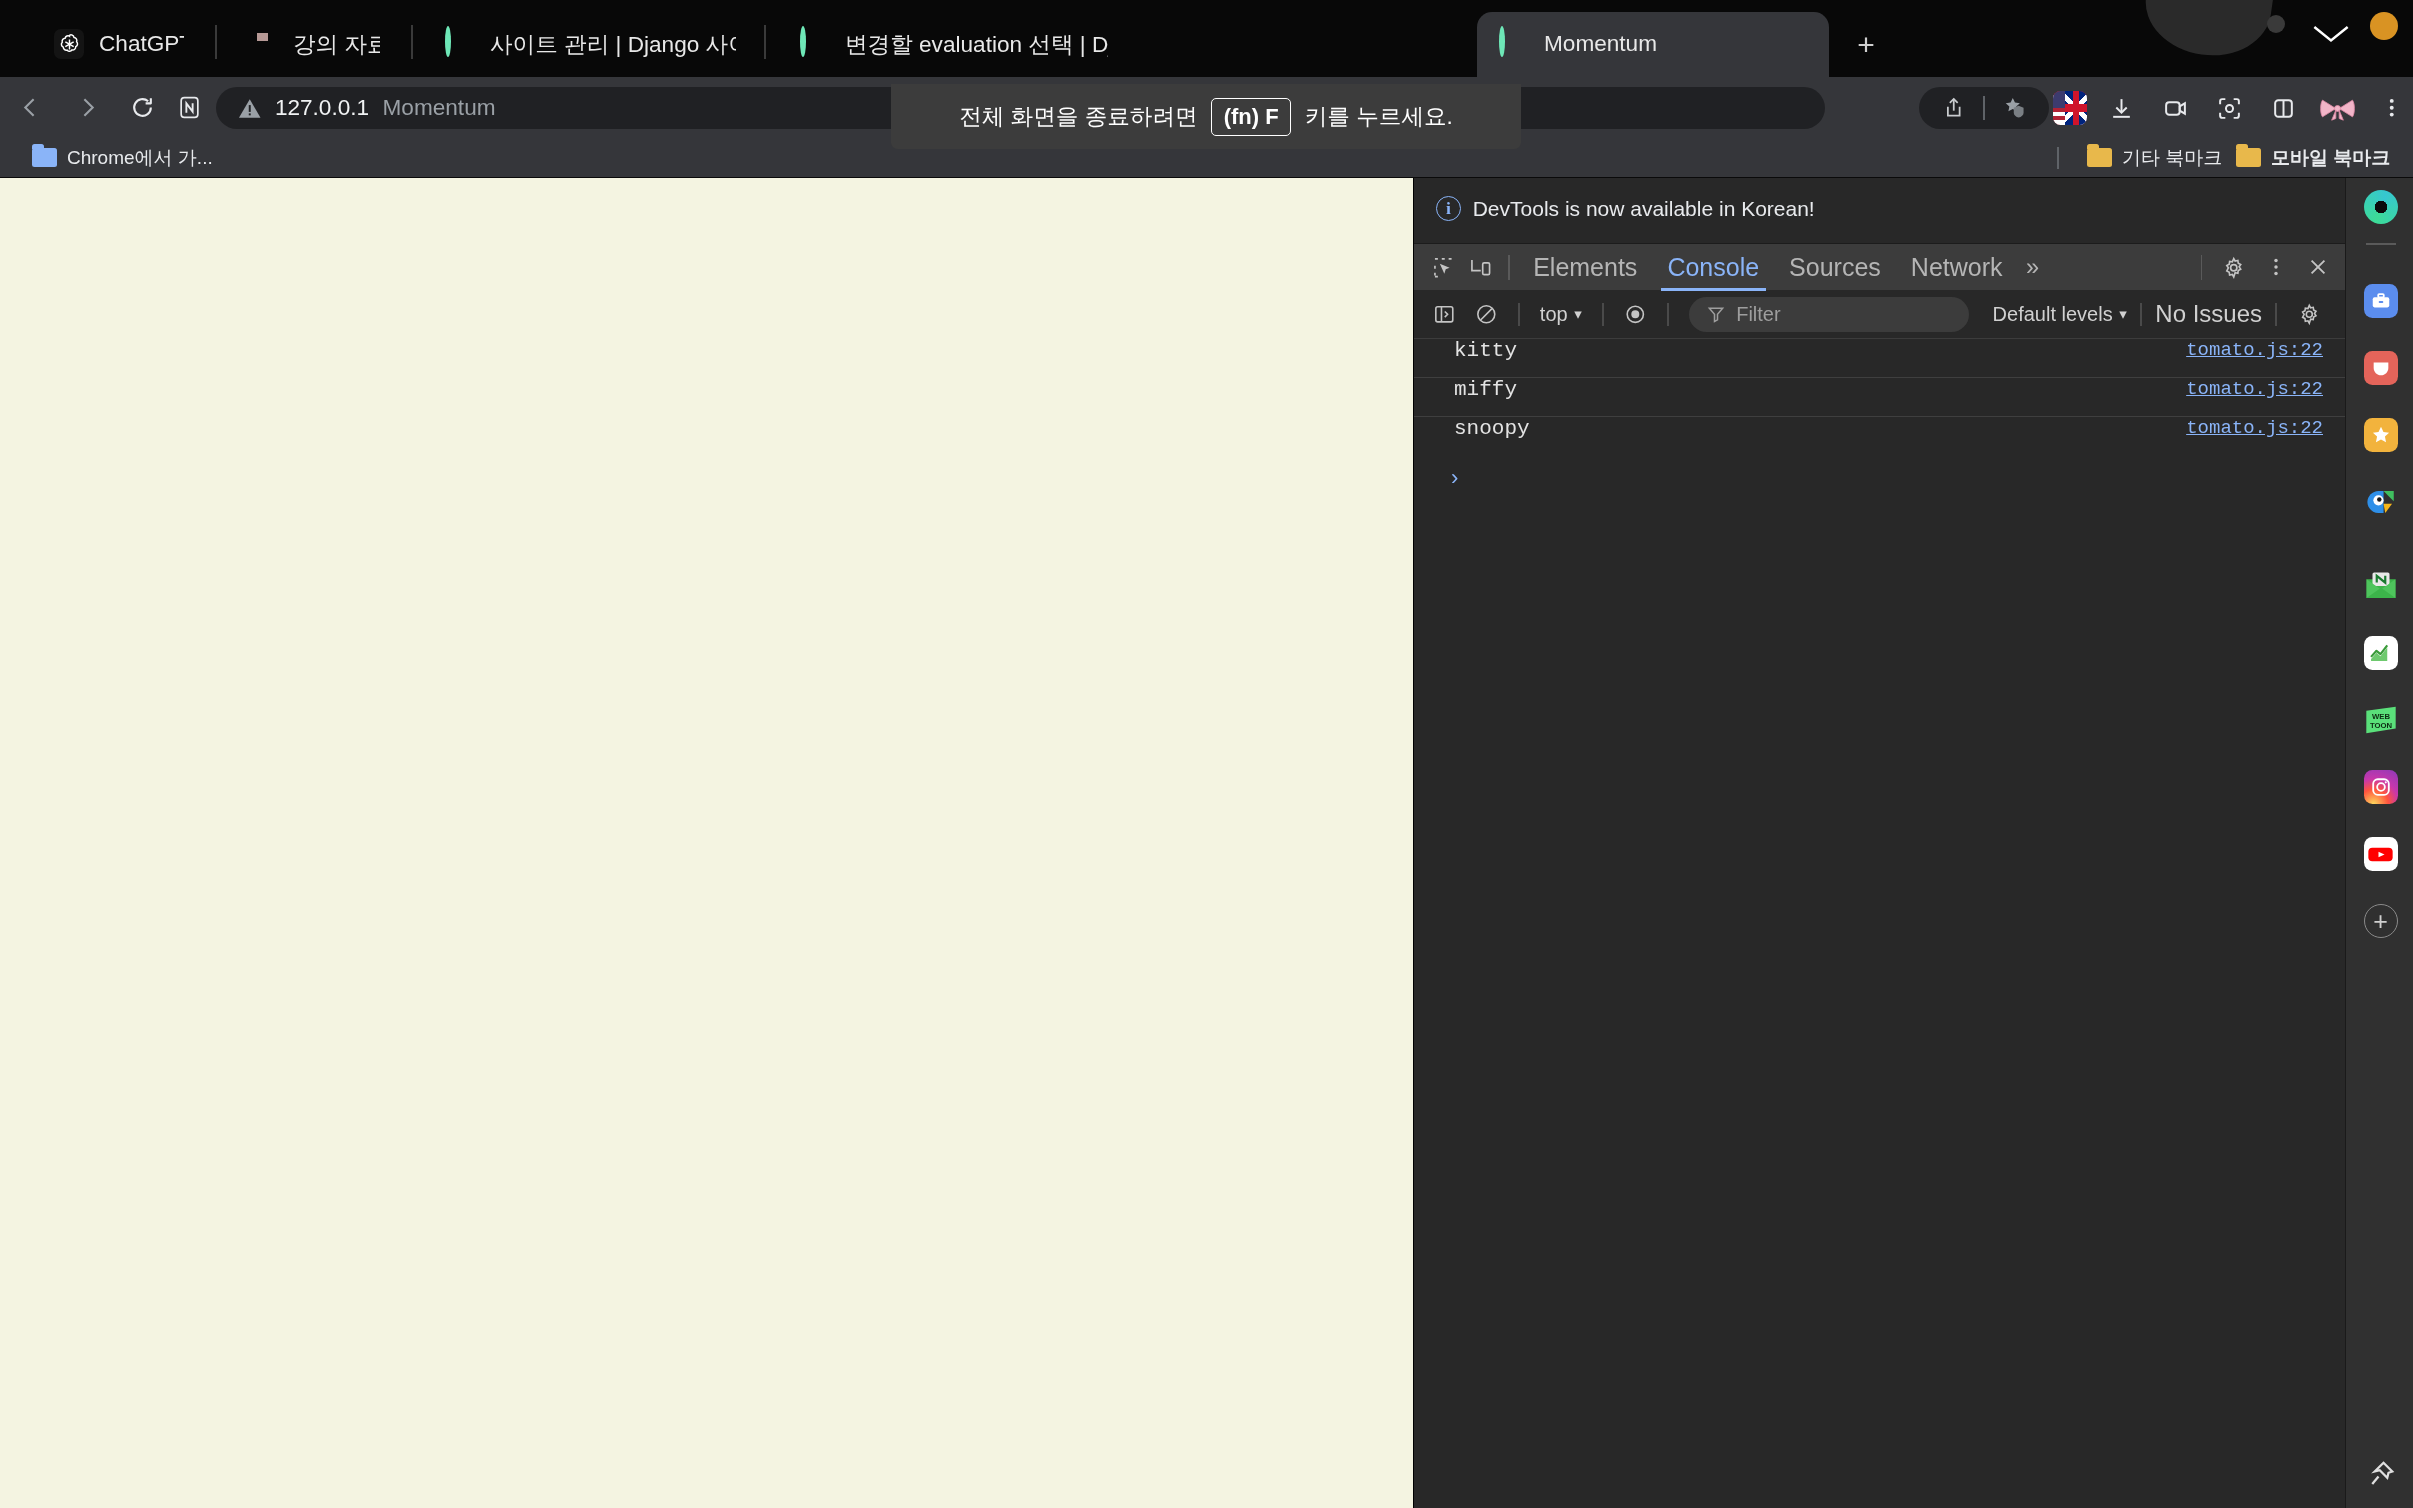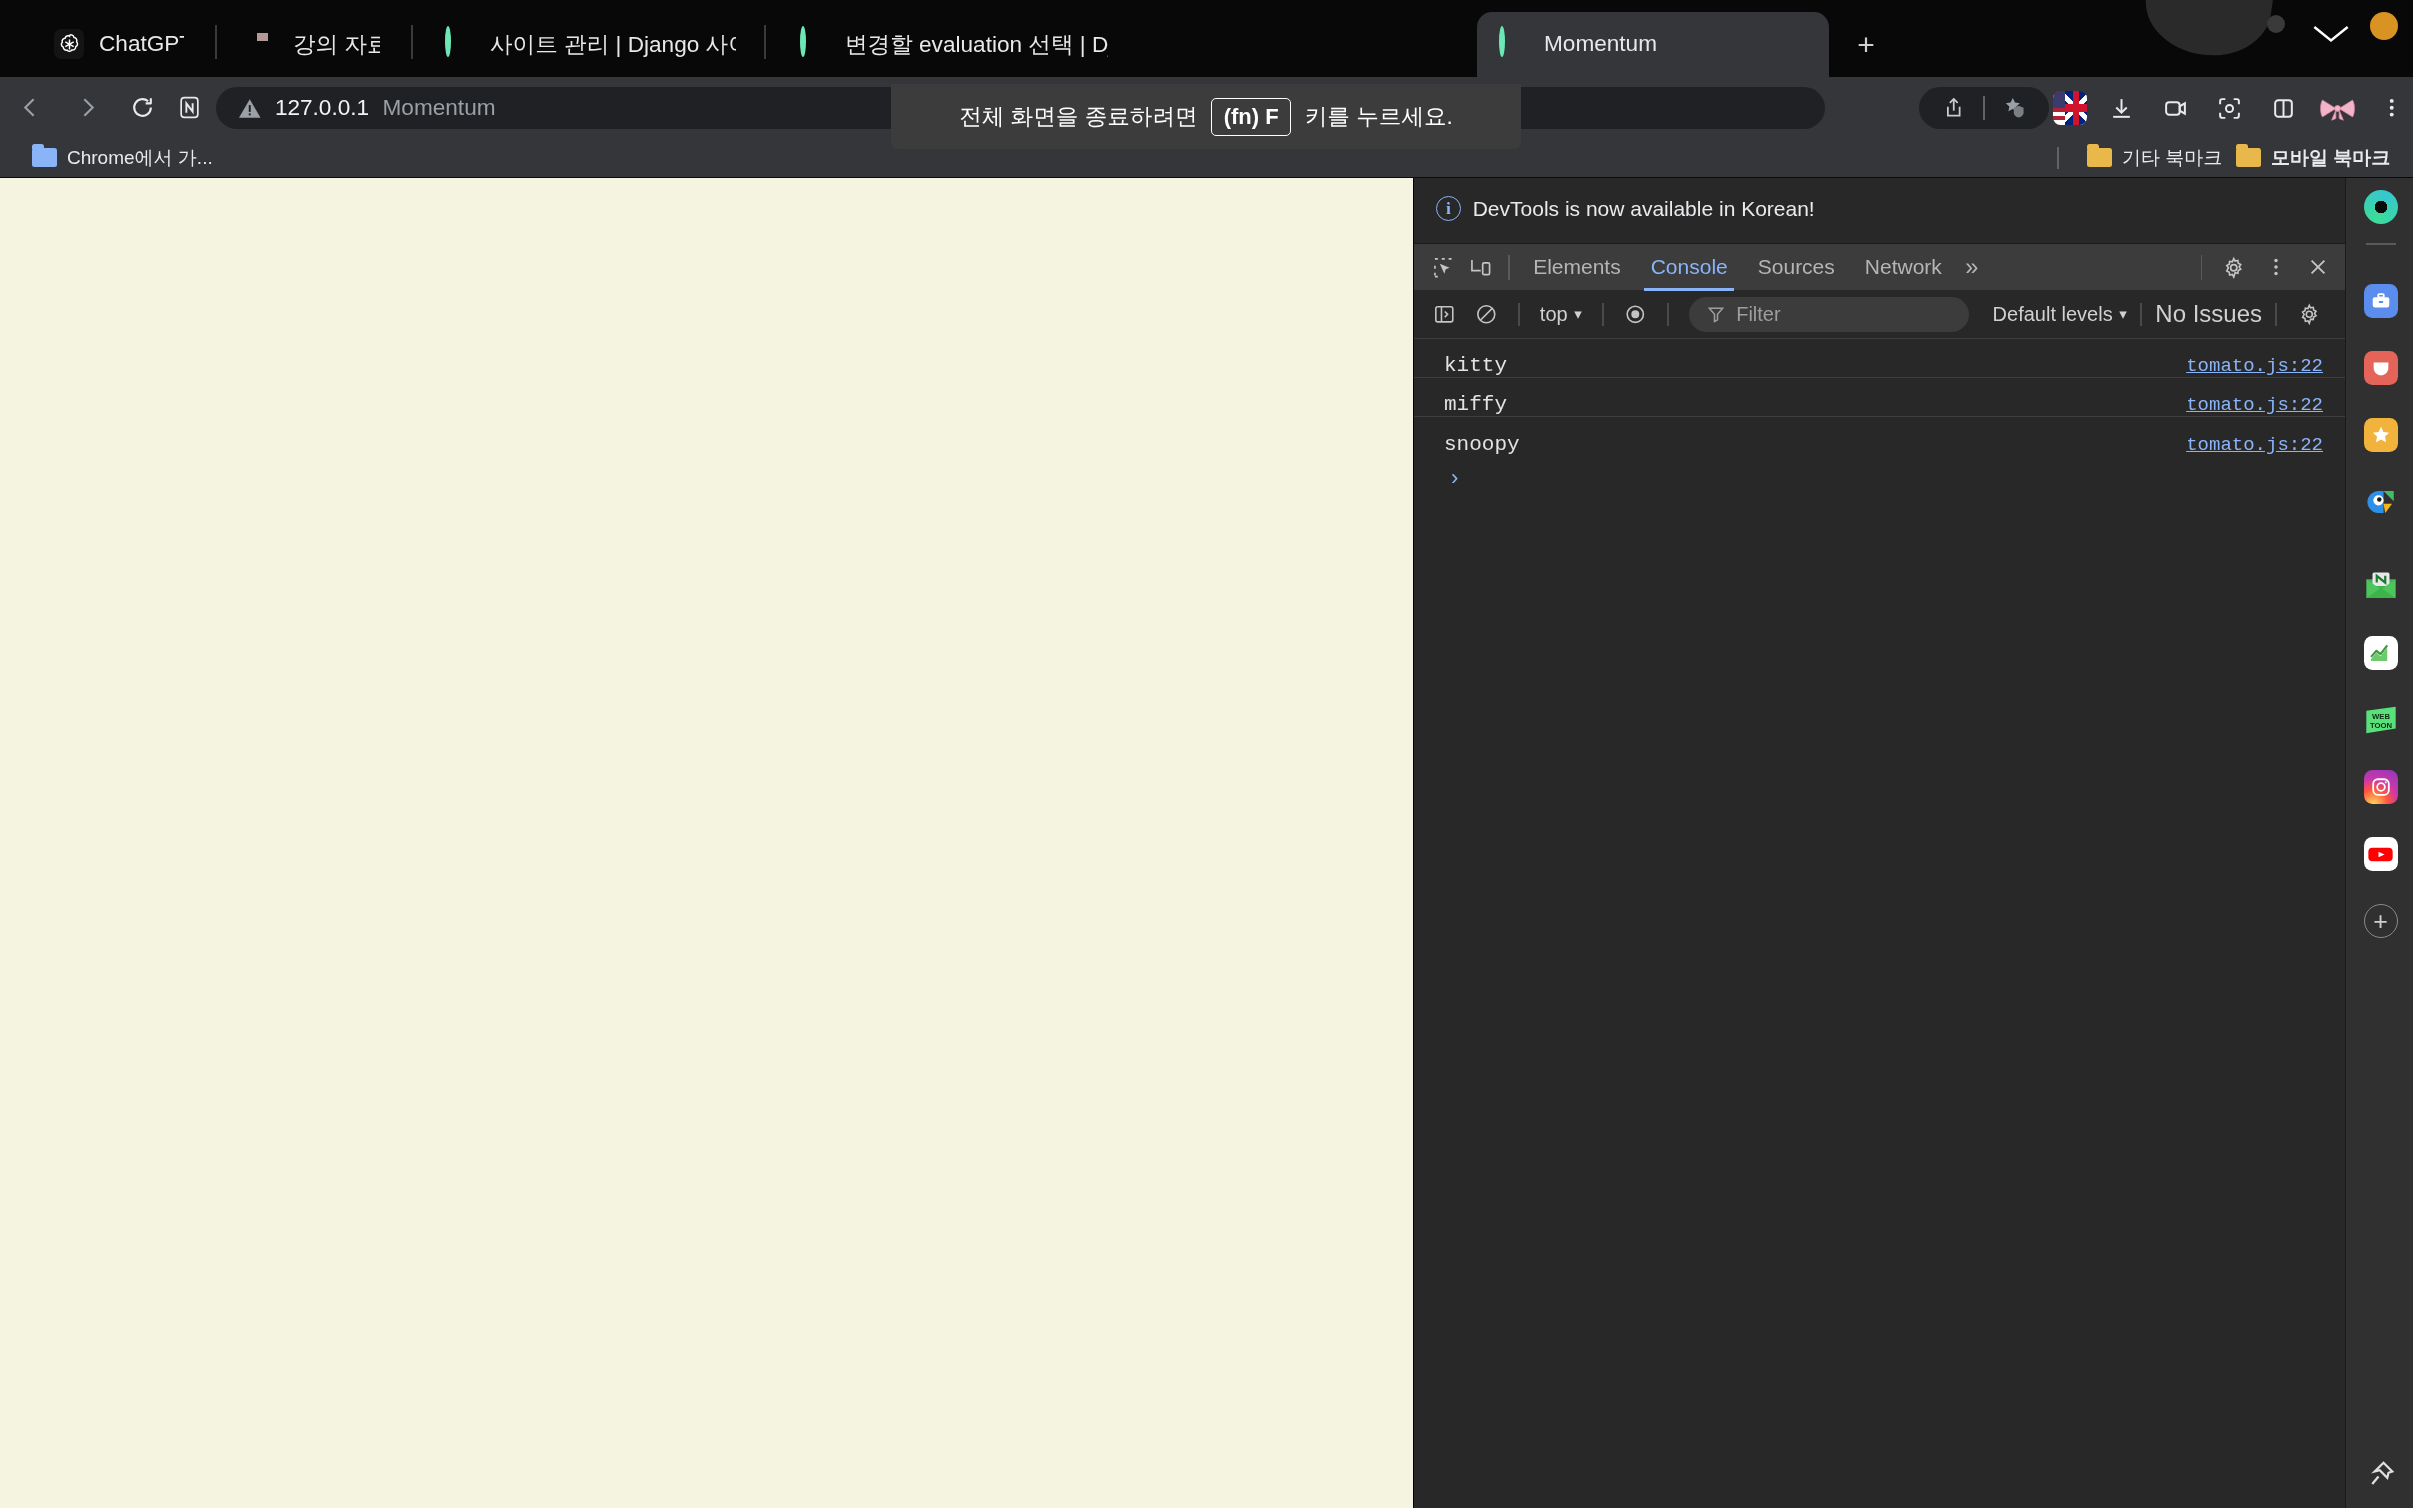--- a/index.html
+++ b/index.html
@@ -109,35 +109,35 @@
   .dt-notice { position:relative; width:100%; padding: 18.4px 22px 22px 22px; background:#282828; }
   .dt-notice-row { display:flex; align-items:center; gap:11.7px; color:#e8eaed; font-size:21px; }
   .infoicon { width:25px;height:25px; border-radius:50%; border:1.7px solid #8ab4f8; color:#8ab4f8; font-size:17.6px; font-weight:bold; display:flex;align-items:center;justify-content:center; font-family:"Liberation Serif", serif; }
   .dt-btns { display:flex; flex-wrap:wrap; gap:13.4px; margin-top: 17px; max-width: 670px; }
   .dt-btn { border:1.7px solid #3b87c9; border-radius: 18.4px; color:#8ab4f8; background:transparent; font-size:20px; padding: 7.5px 18.4px; font-family:"Liberation Sans", sans-serif; }
   .dt-notice-close { position:absolute; right:30px; top:62px; color:#cfcfcf; font-size:25px; }
 
   .dt-tabs { display:flex; align-items:center; height:47px; background:#3c3c3c; border-top:0.8px solid #1c1c1c; padding-left:11.7px; position:relative; }
   .dt-iconbtn { width:37px; height:37px; display:flex;align-items:center;justify-content:center; color:#c4c4c4; }
   .dt-tabs .sep { width:1.7px;height:25px;background:#5a5a5a; margin:0 8.4px; }
-  .dt-tab { color:#b5b5b5; font-size:21px; padding: 0 15px; height:47px; display:flex; align-items:center; position:relative; }
+  .dt-tab { color:#b5b5b5; font-size:25px; padding: 0 15px; height:47px; display:flex; align-items:center; position:relative; }
   .dt-tab.active { color:#8ab4f8; }
   .dt-tab.active::after { content:""; position:absolute; left:8.4px; right:8.4px; bottom:0; height:3.4px; background:#8ab4f8; }
   .dt-more { color:#b5b5b5; font-size:23.5px; padding: 0 8.4px; }
   .dt-tabs-right { position:absolute; right:8.4px; display:flex; align-items:center; gap:5px; }
 
   .dt-toolbar { display:flex; align-items:center; height:49px; background:#282828; border-bottom:0.8px solid #3c3c3c; padding-left:11.7px; gap:5px; }
   .dt-toolbar .sep { width:1.7px;height:23.5px;background:#4a4a4a; margin:0 8.4px; }
   .ctxsel { color:#d0d0d0; font-size:20px; display:flex; align-items:center; gap:6.7px; padding: 0 6.7px; }
   .filterbox { flex:0 0 auto; width:280px; height:35px; background:#3c3c3c; border-radius:17.6px; display:flex; align-items:center; gap:10px; padding: 0 17px; color:#9e9e9e; font-size:20px; margin-left: 6.7px; }
   .levels { color:#d0d0d0; font-size:20px; display:flex; align-items:center; gap:6.7px; margin-left: 18.4px; }
   .issues { color:#d0d0d0; font-size:24px; }
 
   .console-list { background:#282828; }
-  .console-row { position:relative; height:39px; display:flex; align-items:flex-end; border-bottom:0.8px solid #3f3f3f; padding-left: 30px; }
+  .console-row { position:relative; height:39px; display:flex; align-items:flex-start; border-bottom:0.8px solid #3f3f3f; padding-left: 40px; }
   .console-row .msg { color:#e3e3e3; font-family:"Liberation Mono", monospace; font-size:21px; }
   .console-row .src { position:absolute; right:22px; color:#8ab4f8; font-family:"Liberation Mono", monospace; font-size:19px; text-decoration: underline; }
   .console-prompt { height:44px; display:flex; align-items:center; padding-left:37px; color:#8ab4f8; font-size:22px; }
 
   
   .rail { position:absolute; left:2345px; top:178px; width:69px; height:1331px; background:#303030; border-left:1.7px solid #1a1a1a; }
   .railitem { position:absolute; left:17.6px; width:34px; height:34px; border-radius:8.4px; display:flex; align-items:center; justify-content:center; overflow:hidden; }
   .rail-divider { position:absolute; left:20px; width:30px; height:1.7px; background:#5a5a5a; }
   .rail-pin { position:absolute; left:20px; bottom:20px; width:30px; height:30px; color:#e0e0e0; }
 

